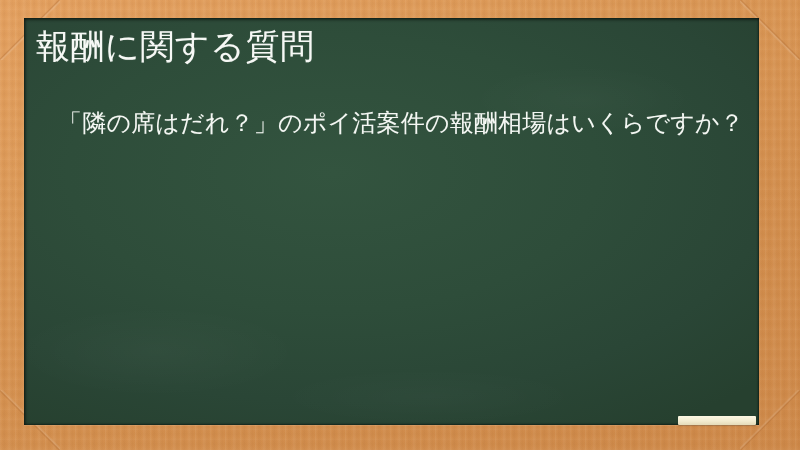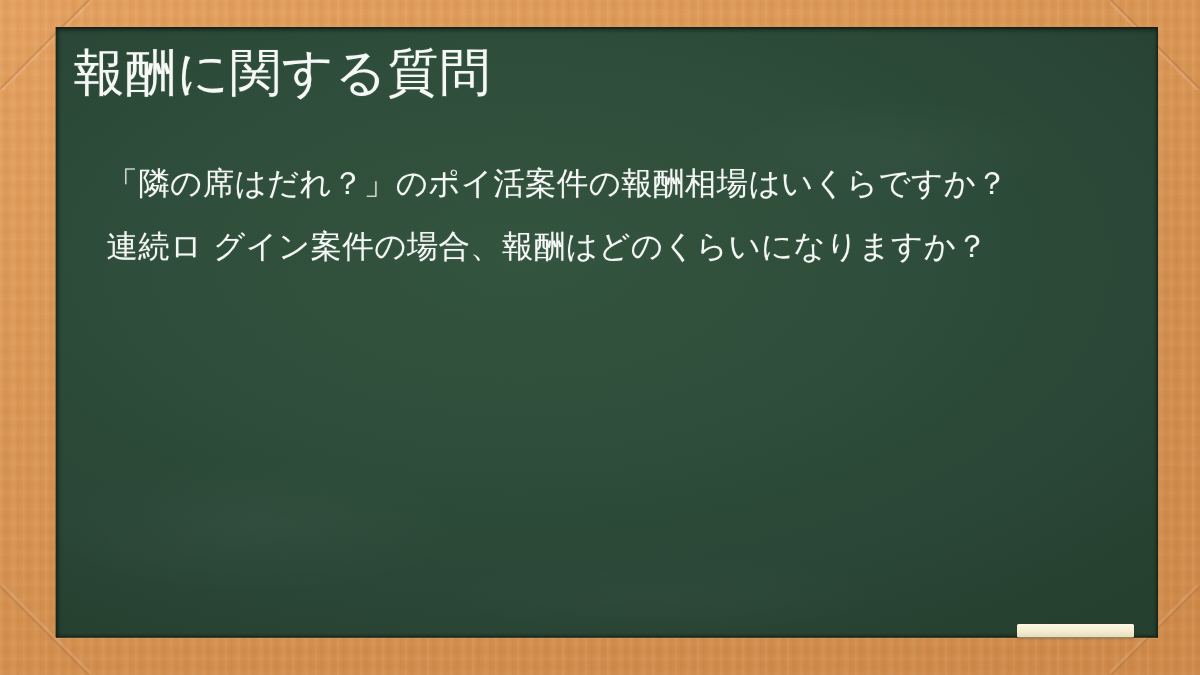--- a/index.html
+++ b/index.html
@@ -70,32 +70,33 @@
         rgba(0,0,0,0.00) 3px,
         rgba(130,70,25,0.035) 6px,
         rgba(0,0,0,0.00) 10px
       );
     pointer-events: none;
   }
 
   
   .board {
     position: absolute;
-    left: 37px;
+    left: 24px;
     top: 18px;
     width: 735px;
     height: 407px;
     background:
       radial-gradient(ellipse 80% 75% at 42% 38%, #33543f 0%, #2e4d3a 45%, #2a4636 75%, #26402f 100%);
     box-shadow:
       inset 0 2px 3px rgba(0,0,0,0.45),
       inset 2px 0 3px rgba(0,0,0,0.30),
       inset -1px 0 2px rgba(0,0,0,0.22),
       inset 0 -1px 2px rgba(0,0,0,0.25),
       0 1px 0 rgba(255,255,255,0.10);
+    font-family: Liberation Mono, monospace;
   }
   
   .board-dust {
     position: absolute;
     inset: 0;
     background:
       radial-gradient(ellipse 28% 16% at 18% 82%, rgba(255,255,255,0.028), rgba(255,255,255,0) 70%),
       radial-gradient(ellipse 22% 12% at 76% 20%, rgba(255,255,255,0.022), rgba(255,255,255,0) 70%),
       radial-gradient(ellipse 30% 10% at 55% 93%, rgba(255,255,255,0.020), rgba(255,255,255,0) 70%);
     pointer-events: none;
@@ -122,21 +123,21 @@
     position: absolute;
     left: 12px;
     top: 88px;
     right: 8px;
     margin: 0;
     padding: 0;
     list-style: none;
   }
   .question-item {
     color: #f4f7f3;
-    font-size: 21px;
+    font-size: 24px;
     line-height: 1.56;
     letter-spacing: 0.2px;
     text-indent: 22px;
     margin: 0 0 9px 0;
     text-shadow: 0 0 1px rgba(255,255,255,0.18);
   }
   .question-item:last-child { margin-bottom: 0; }
 
   
   .chalk-stick {
@@ -165,21 +166,20 @@
 
   <div class="board">
     <div class="board-dust"></div>
 
     <div class="board-content">
 
       <div class="board-title">報酬に関する質問</div>
 
       <ul class="question-list">
         <li class="question-item">「隣の席はだれ？」のポイ活案件の報酬相場はいくらですか？</li>
-        <li class="question-item">連続ロ グイン案件の場合、報酬はどのくらいになりますか？</li>
       </ul>
 
     </div>
   </div>
 
   <div class="chalk-stick"></div>
 
 </div>
 
 </body></html>

